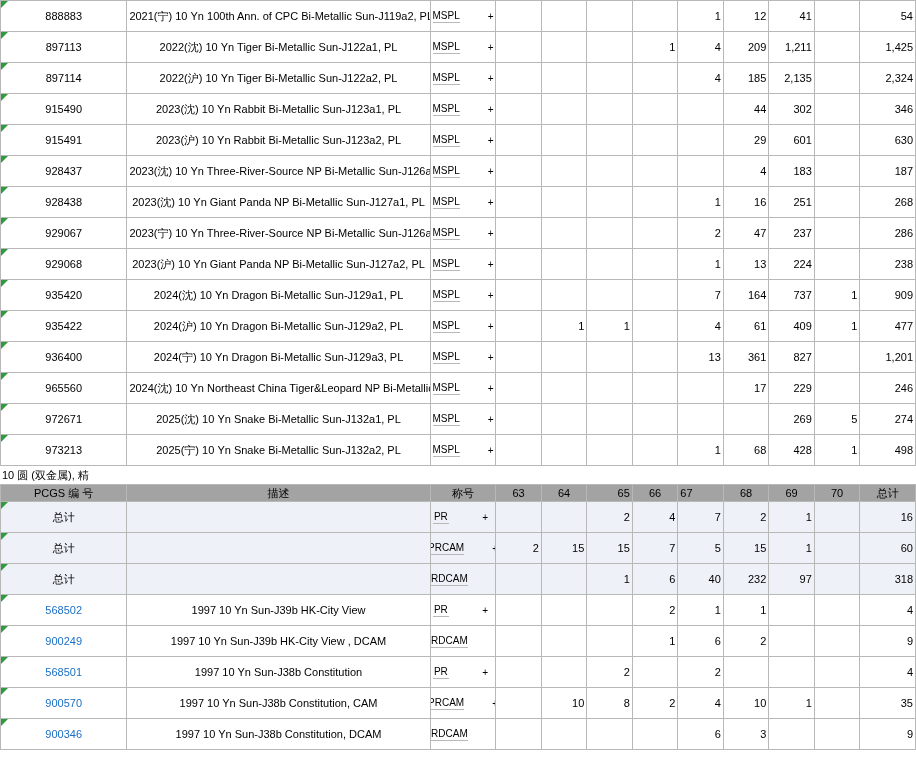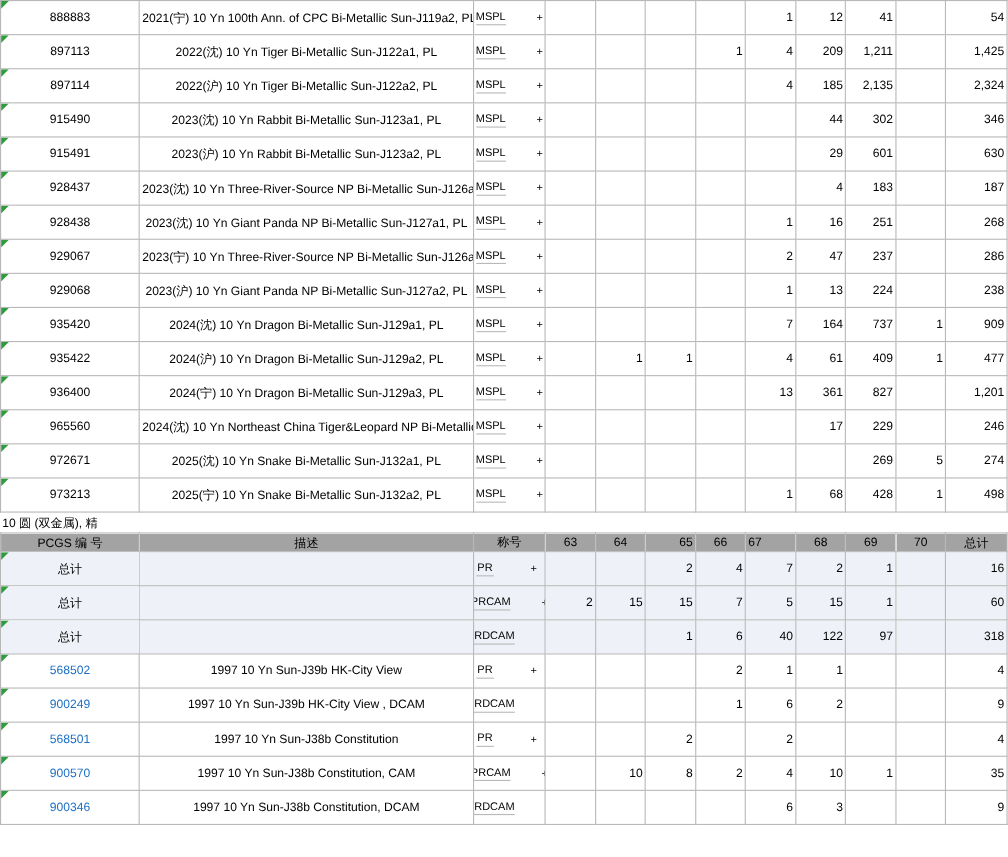--- a/index.html
+++ b/index.html
@@ -430,21 +430,21 @@
             <div class="grade-cell">
               <div class="grade-top">PRDCAM</div>
               <div class="grade-bot">+</div>
             </div>
           </td>
           <td class="c-num"></td>
           <td class="c-num"></td>
           <td class="c-num">1</td>
           <td class="c-num">6</td>
           <td class="c-num">40</td>
-          <td class="c-num">122</td>
+          <td class="c-num">232</td>
           <td class="c-num">97</td>
           <td class="c-num"></td>
           <td class="c-total">318</td>
         </tr>
         <tr>
           <td class="c-pcgs corner"><span class="pcgs-link">568502</span></td>
           <td class="c-desc">1997 10 Yn Sun-J39b HK-City View</td>
           <td class="c-grade">
             <div class="grade-cell">
               <div class="grade-top">PR</div>

